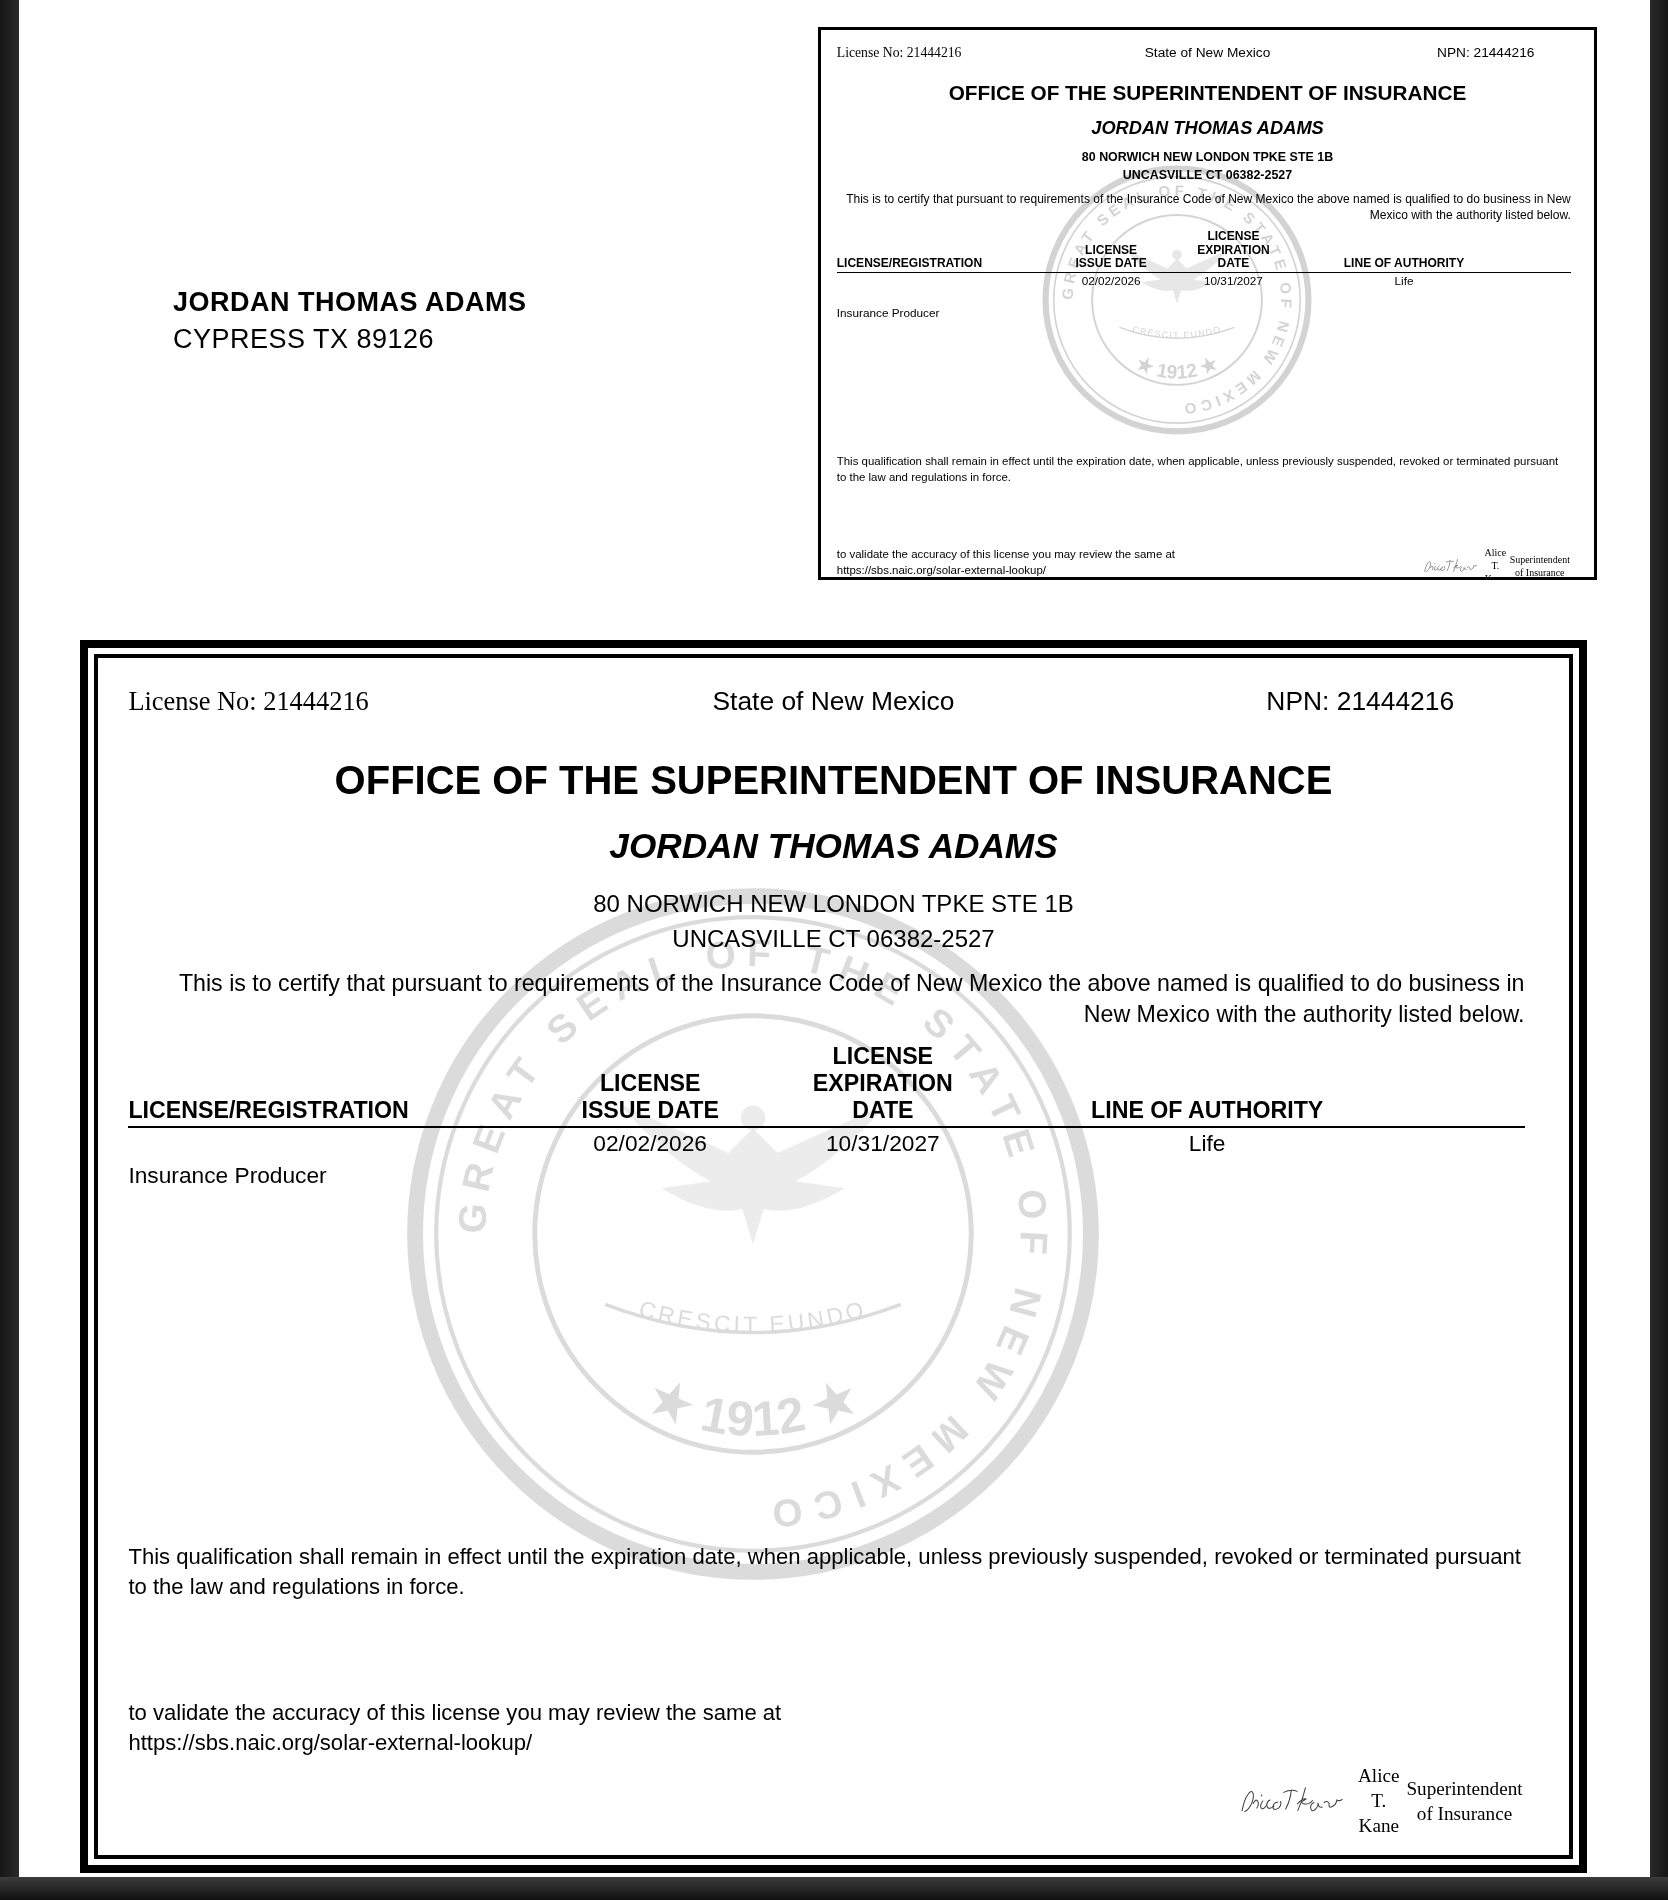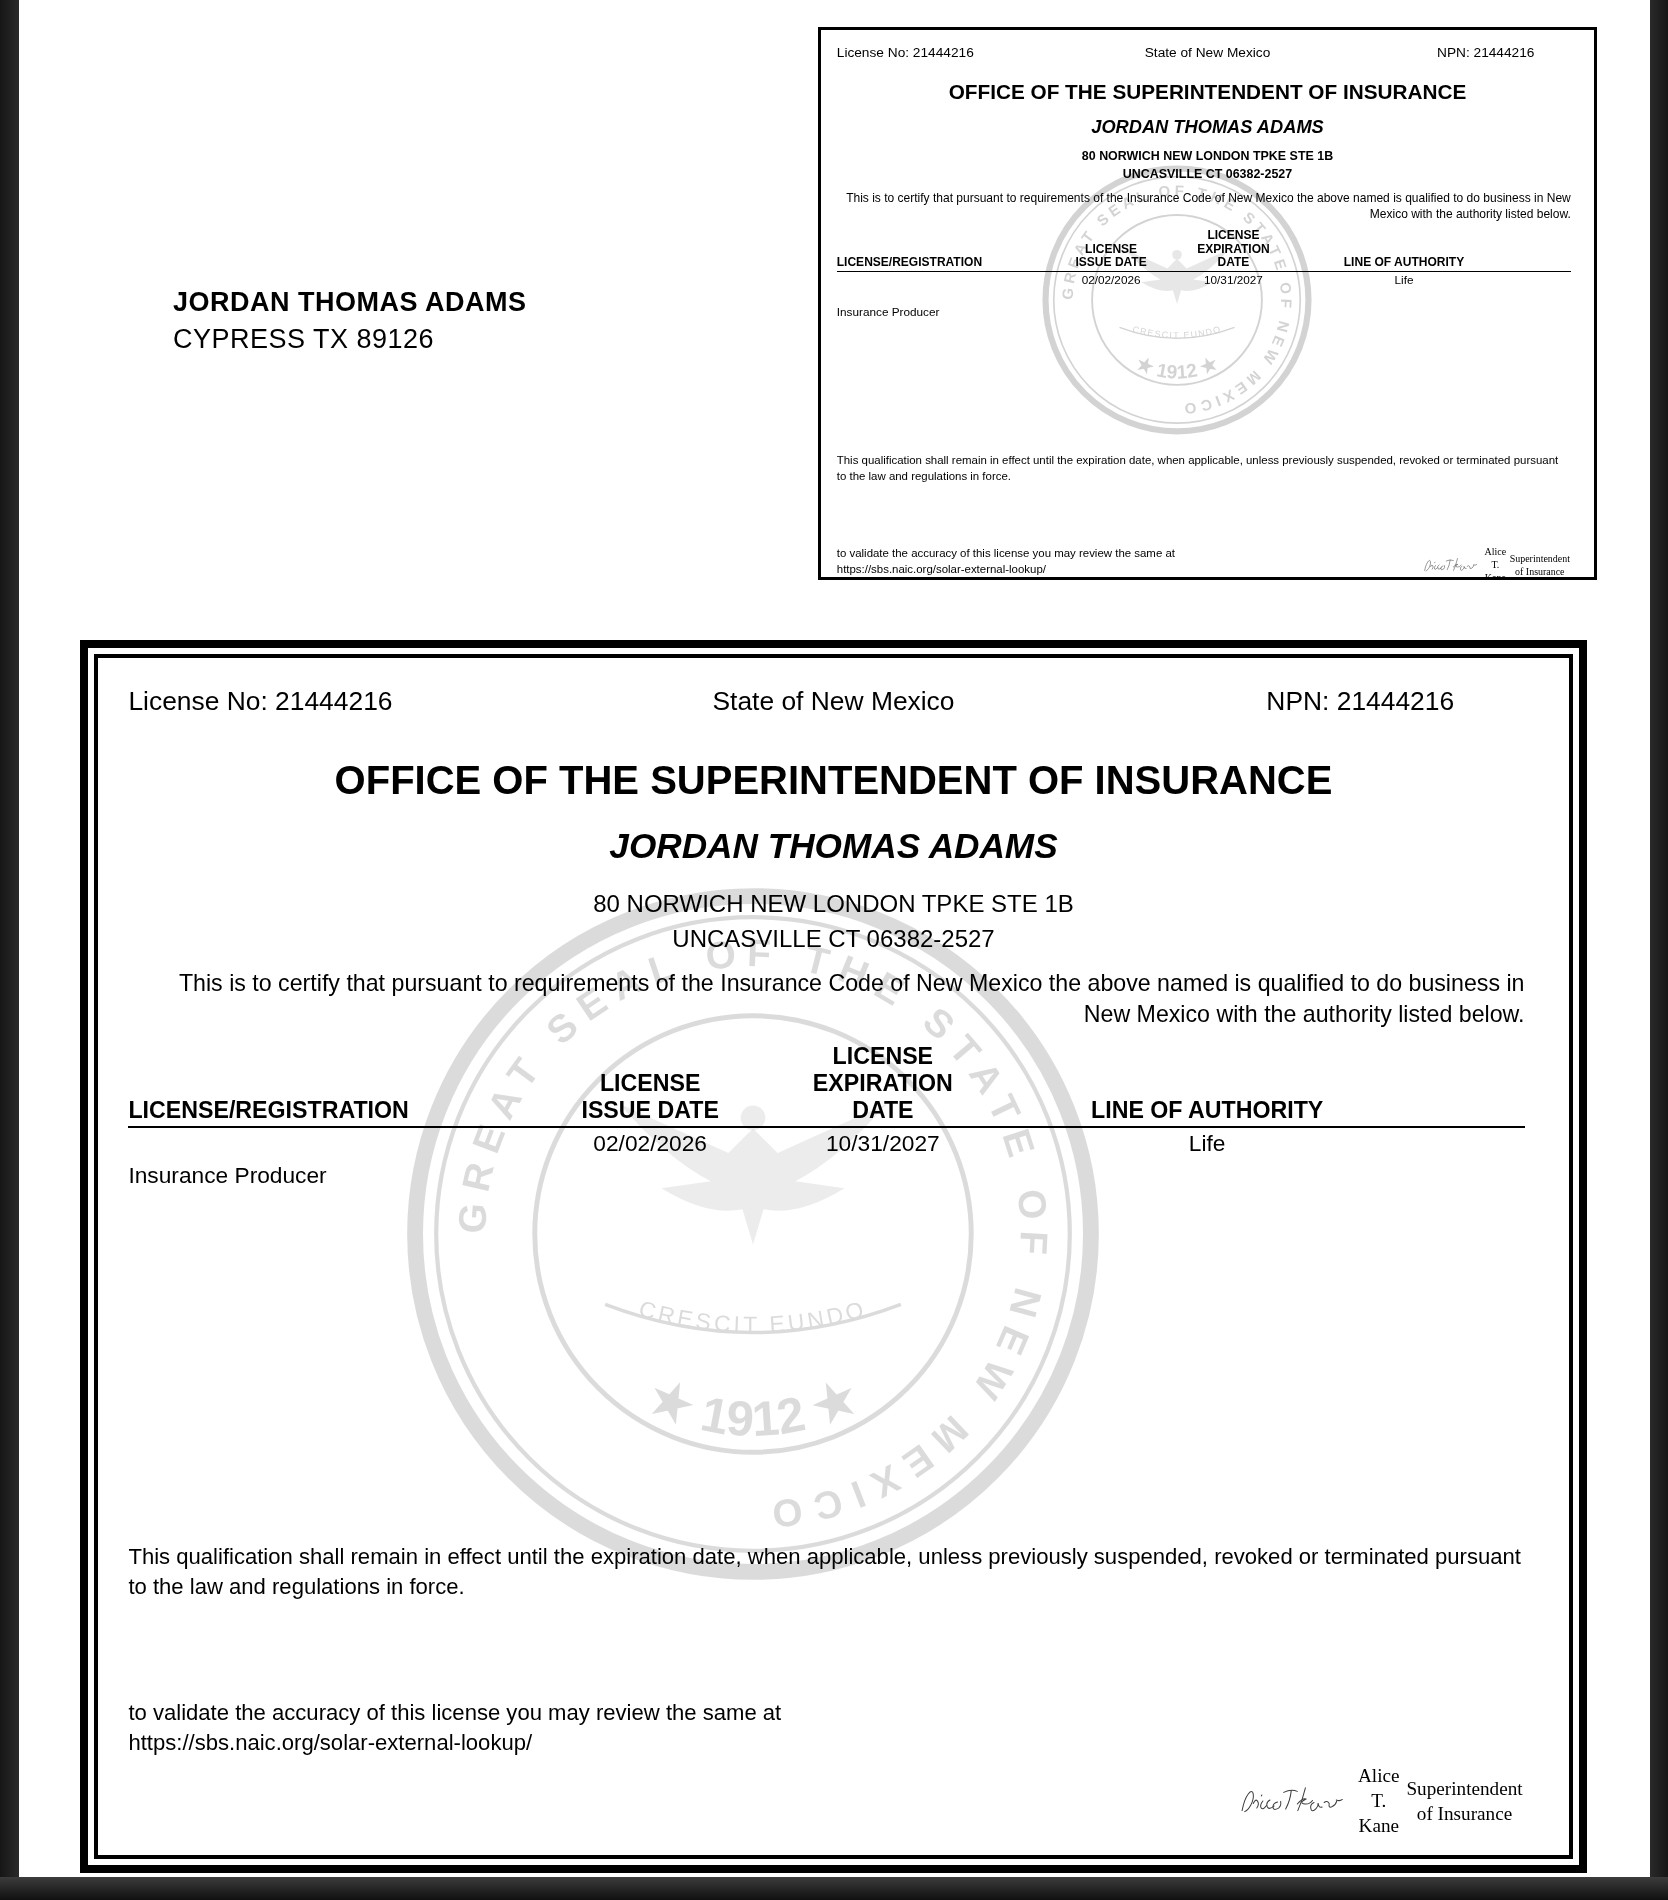--- a/index.html
+++ b/index.html
@@ -20,21 +20,21 @@
   .cert-body { position:relative; z-index:1; padding:1.75em 1.9em 0 1.9em; }
 
   .cert--small { position:absolute; left:818px; top:27px; width:779px; height:553px;
                  border:3px solid #000; font-size:8.3px; }
 
   .page-frame { position:absolute; left:80px; top:640px; width:1507px; height:1233px;
                 border:8px solid #000; padding:6px; background:#fff; }
   .cert--large { width:100%; height:100%; border:4px solid #000; font-size:16px; }
 
   .cert-row1 { display:grid; grid-template-columns:1fr auto 1fr; font-size:1.65em; }
-  .cert-row1 .cell-l { text-align:left; }
+  .cert-row1 .cell-l { text-align:left;font-family:Liberation Serif, serif; }
   .cert-row1 .cell-r { text-align:right; padding-right:3.2em; }
 
   .cert-title { margin-top:1.6em0; margin-top:1.0em; font-size:2.5em; font-weight:bold; line-height:1.15; }
   .cert-name  { margin-top:0.65em; font-size:2.2em; font-weight:bold; font-style:italic; line-height:1.15; }
   .cert-addr1 { margin-top:1.0em;  font-size:1.5em; line-height:1.2; }
   .cert-addr2 { margin-top:0.25em; font-size:1.5em; line-height:1.2; }
   .cert--small .cert-addr1, .cert--small .cert-addr2 { font-weight:bold; }
   .cert-certify { margin-top:0.6em; font-size:1.45em; line-height:1.35; max-width:98%; margin-left:auto; margin-right:auto;text-align:right; }
 
   .tbl { margin-top:0.8em; text-align:left; }

